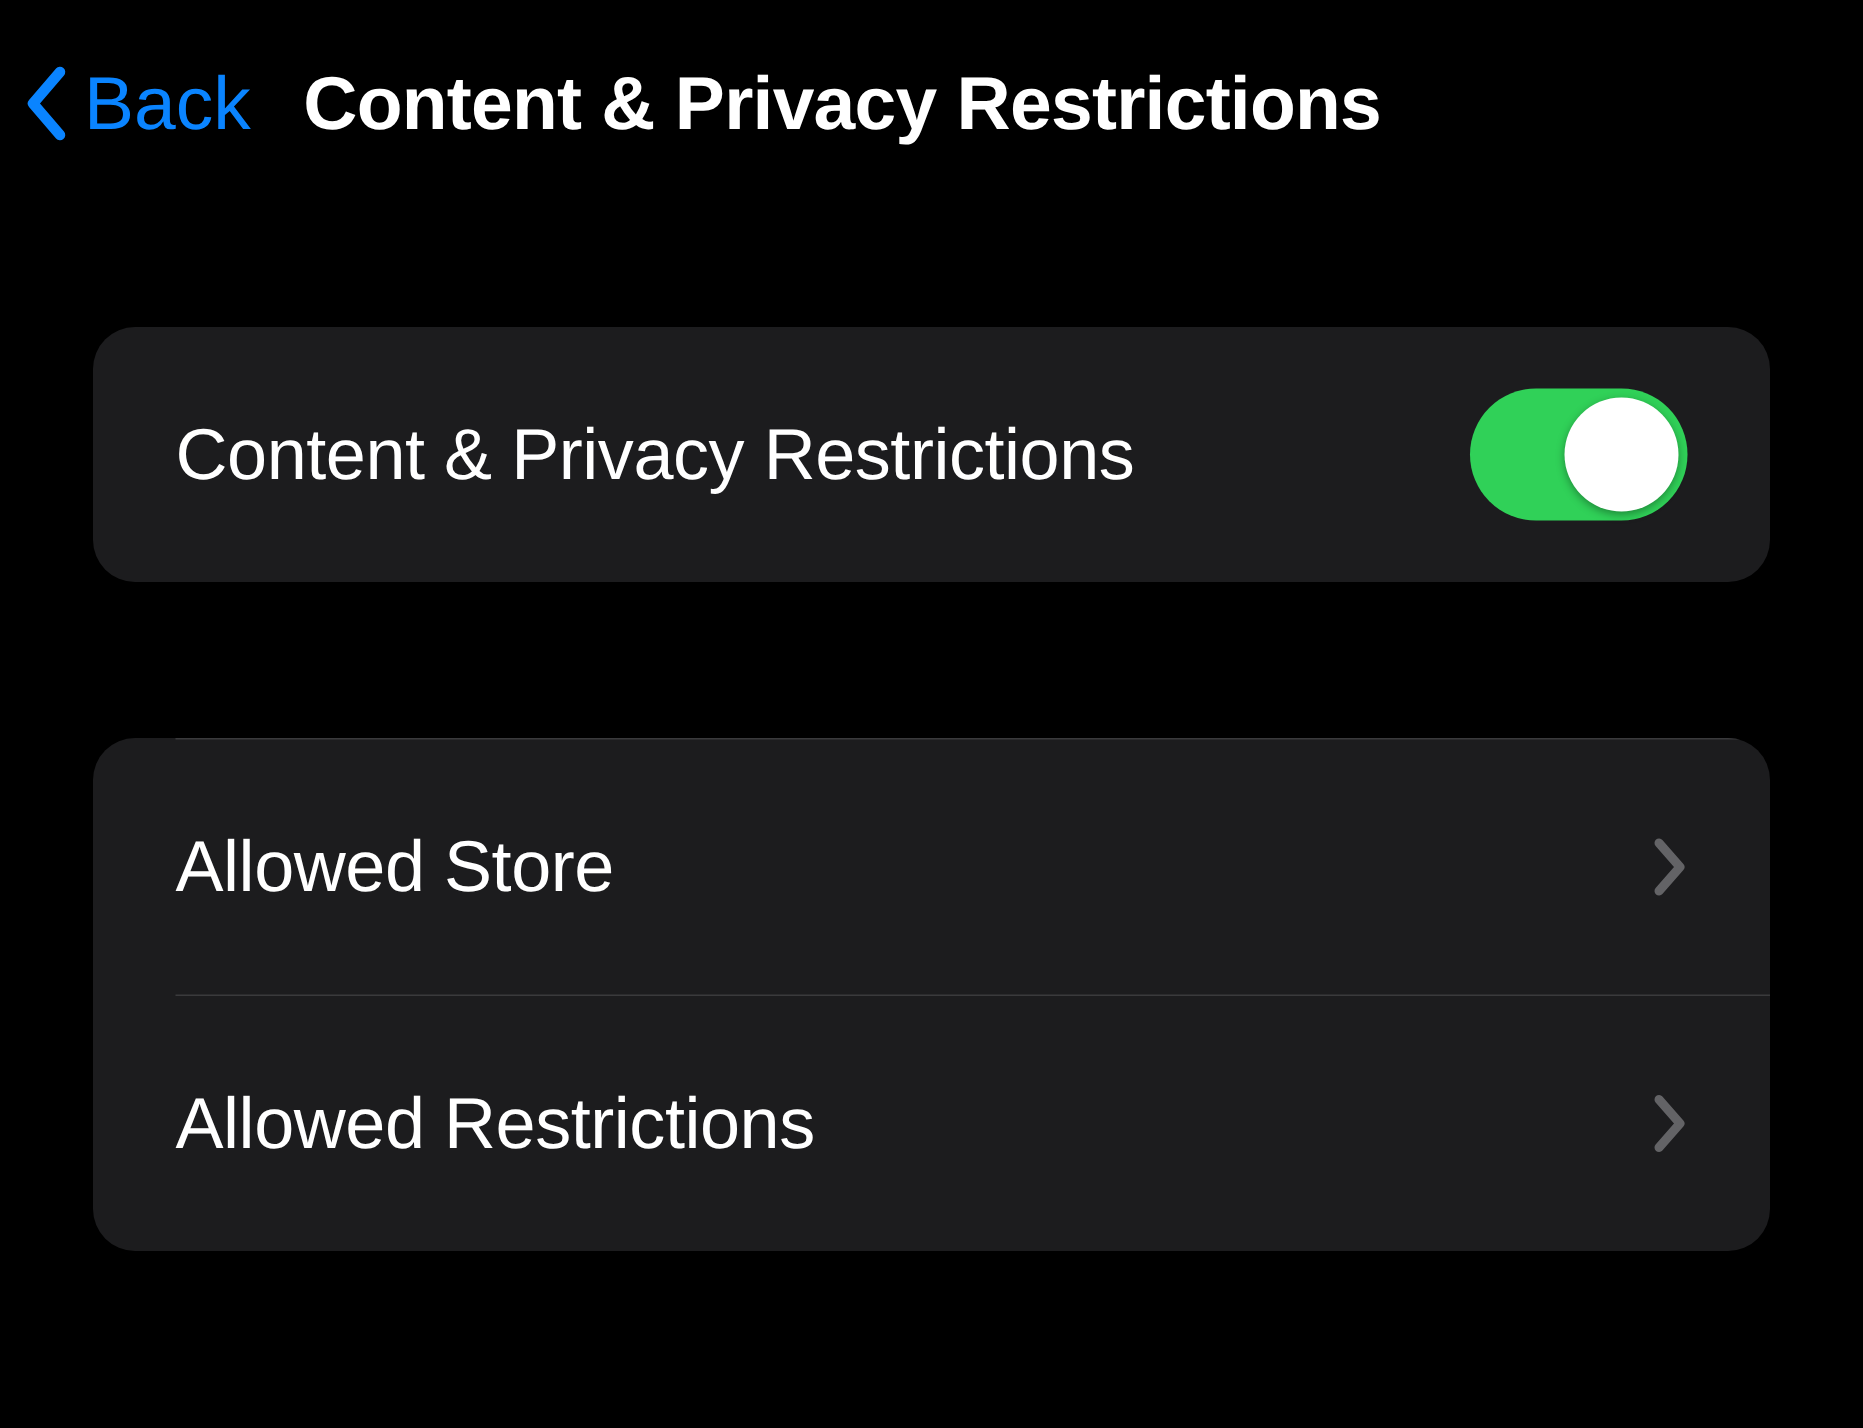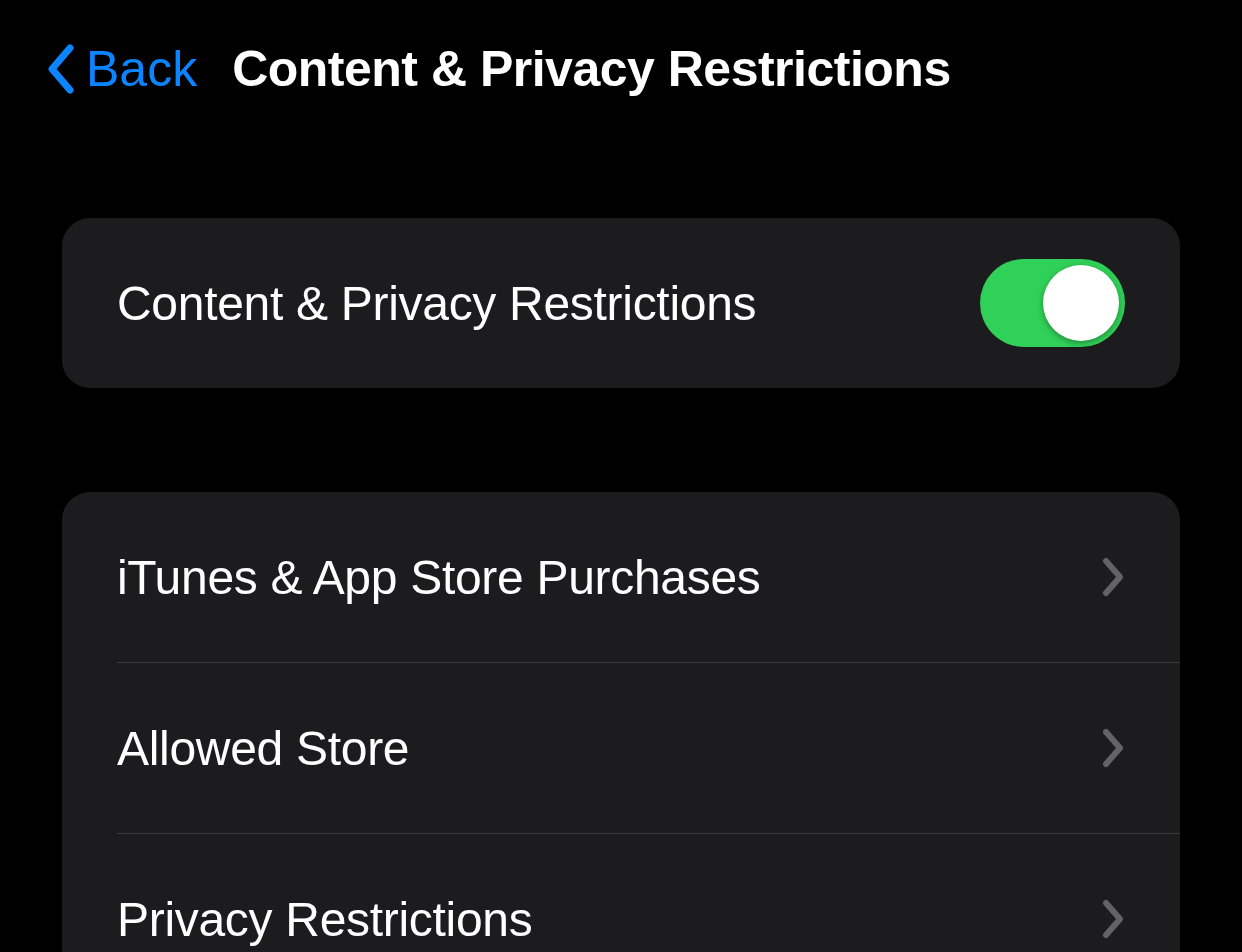--- a/index.html
+++ b/index.html
@@ -13,21 +13,21 @@
       height: 952px;
       background: #000000;
       font-family: -apple-system, BlinkMacSystemFont, "Segoe UI", Helvetica, Arial, sans-serif;
       color: #ffffff;
       overflow: hidden;
     }
 
     .header {
       display: flex;
       align-items: center;
-      padding: 40px 30px 20px 46px;
+      padding: 40px 30px 20px 16px;
     }
 
     .back-button {
       display: flex;
       align-items: center;
       color: #0a84ff;
       font-size: 50px;
       font-weight: 400;
       cursor: pointer;
     }
@@ -135,40 +135,32 @@
   <div class="panel">
     <div class="row">
       <span class="row-label">Content &amp; Privacy Restrictions</span>
       <div class="toggle">
         <div class="toggle-knob"></div>
       </div>
     </div>
   </div>
 
   <div class="panel">
-    <div class="row">
-      <span class="row-label">iTunes &amp; App Store Purchases</span>
-      <span class="chevron-right">
-        <svg width="24" height="42" viewBox="0 0 24 42" fill="none">
-          <path d="M5 5 L19 21 L5 37" stroke="#636366" stroke-width="6" stroke-linecap="round" stroke-linejoin="round"></path>
-        </svg>
-      </span>
-    </div>
     <div class="row-separator"></div>
     <div class="row">
       <span class="row-label">Allowed Store</span>
       <span class="chevron-right">
         <svg width="24" height="42" viewBox="0 0 24 42" fill="none">
           <path d="M5 5 L19 21 L5 37" stroke="#636366" stroke-width="6" stroke-linecap="round" stroke-linejoin="round"></path>
         </svg>
       </span>
     </div>
     <div class="row-separator"></div>
     <div class="row">
-      <span class="row-label">Privacy Restrictions</span>
+      <span class="row-label">Allowed Restrictions</span>
       <span class="chevron-right">
         <svg width="24" height="42" viewBox="0 0 24 42" fill="none">
           <path d="M5 5 L19 21 L5 37" stroke="#636366" stroke-width="6" stroke-linecap="round" stroke-linejoin="round"></path>
         </svg>
       </span>
     </div>
   </div>
 
 </div>
 

